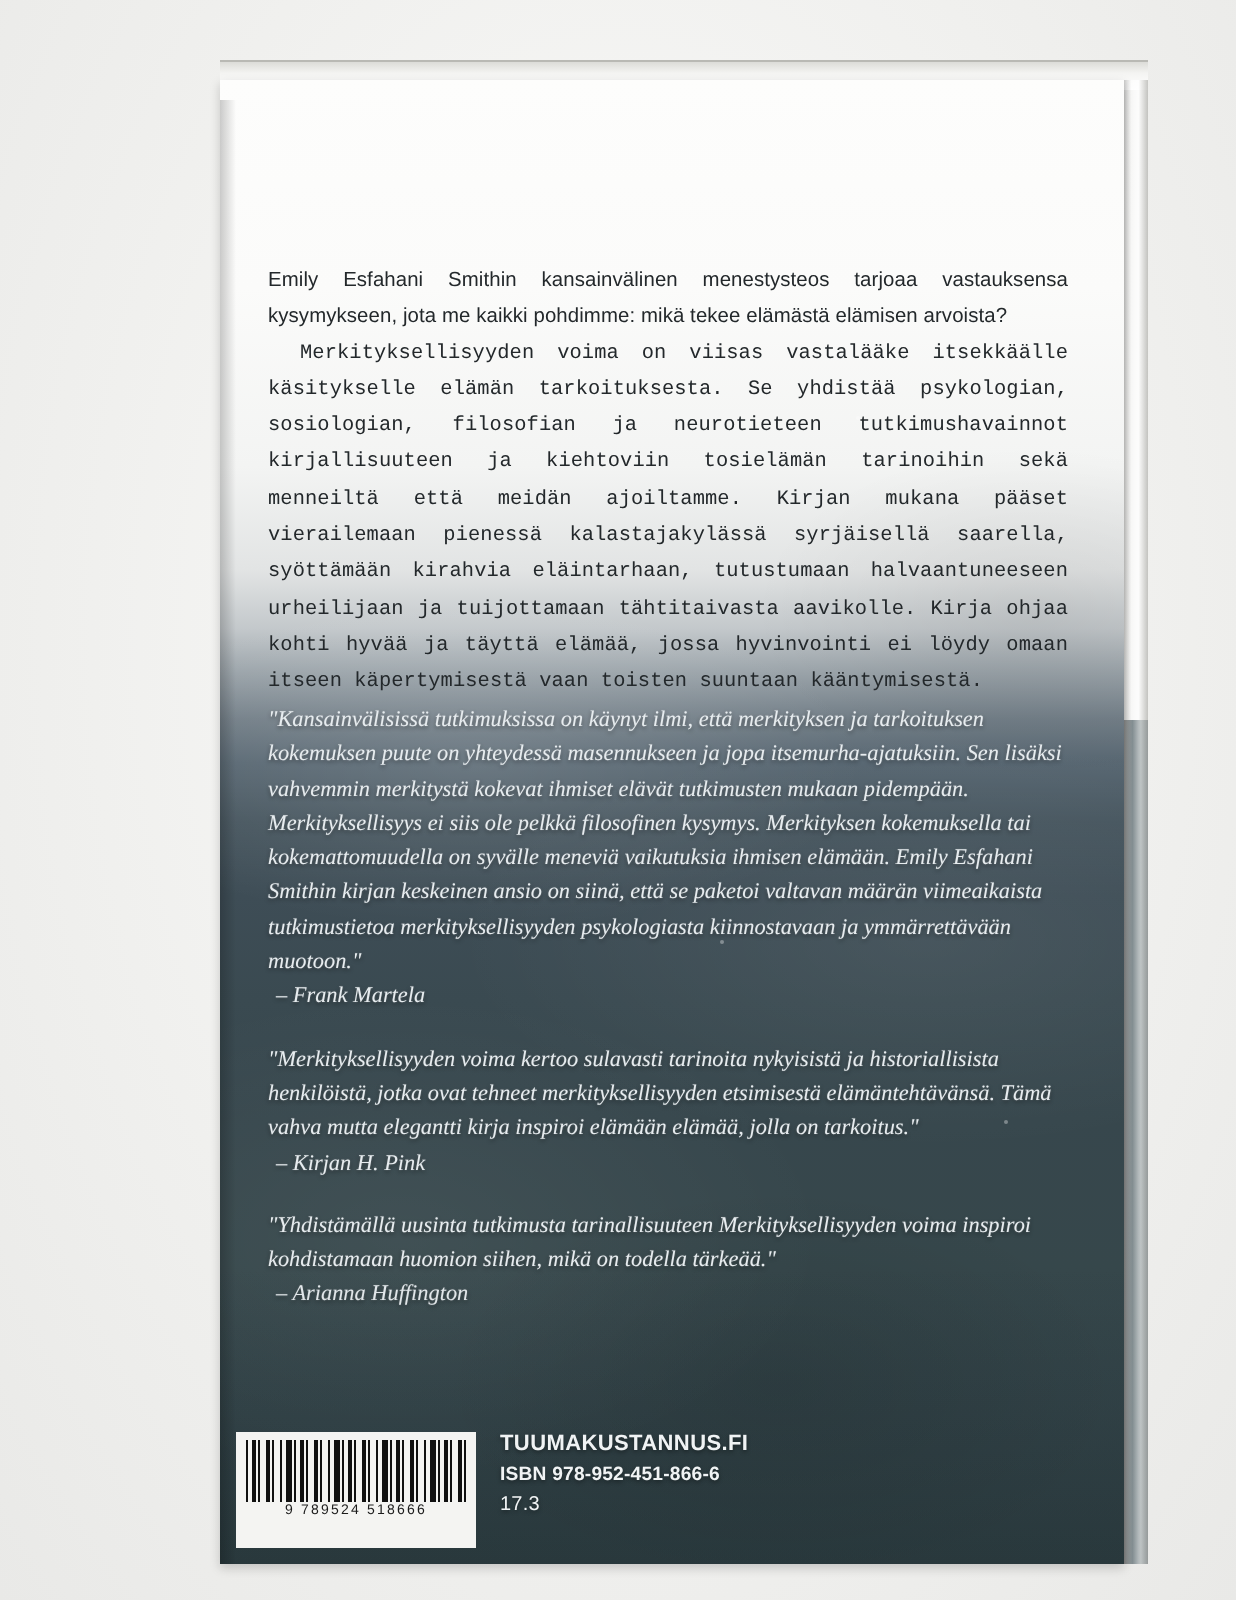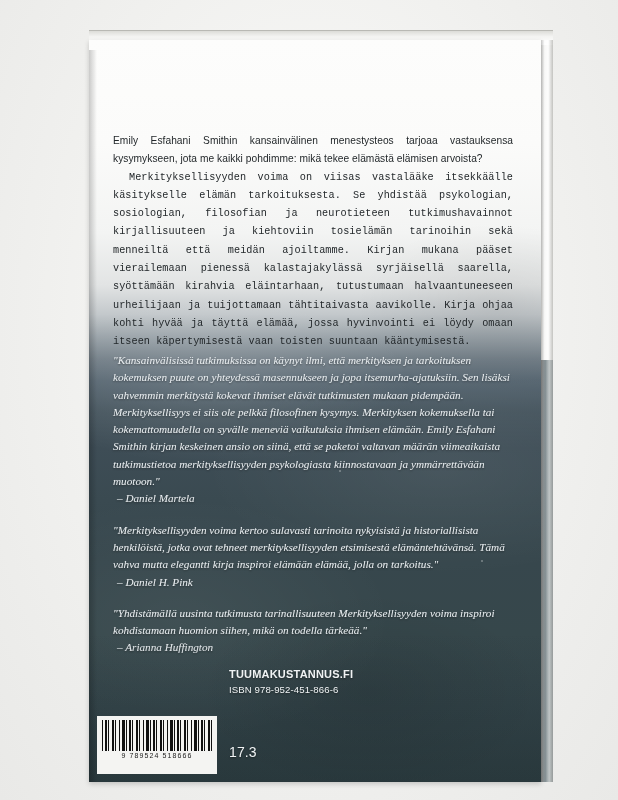--- a/index.html
+++ b/index.html
@@ -26,21 +26,21 @@
   .photo-bg {
     position: absolute;
     inset: 0;
     background:
       radial-gradient(ellipse at 50% 40%, #fbfbfa 0%, #f0f0ee 60%, #e9e9e7 100%);
   }
 
   
   .book {
     position: absolute;
-    left: 89px;
+    left: 110px;
     top: 30px;
     width: 464px;
     height: 548px;
   }
 
   
   .book-head-edge {
     position: absolute;
     left: 0px;
     top: 0px;
@@ -219,26 +219,26 @@
   .imprint-site {
     font-size: 11px;
     font-weight: bold;
     letter-spacing: 0.2px;
     line-height: 15px;
   }
   .imprint-isbn {
     font-size: 9.6px;
     letter-spacing: 0.1px;
     line-height: 15px;
+    font-weight: bold;
   }
   .imprint-code {
-    font-size: 14px;
+    font-size: 10px;
     letter-spacing: 0.1px;
     line-height: 15px;
-    margin-top: 48px;
   }
 
   
   .speck {
     position: absolute;
     background: rgba(255,255,255,0.35);
     border-radius: 50%;
     pointer-events: none;
   }
 </style>
@@ -261,25 +261,25 @@
       <span class="speck" style="left:392px; top:520px; width:2px; height:2px;"></span>
 
       <div class="blurb">
         <p>Emily Esfahani Smithin kansainvälinen menestysteos tarjoaa vastauksensa kysymykseen, jota me kaikki pohdimme: mikä tekee elämästä elämisen arvoista?</p>
         <p class="indent">Merkityksellisyyden voima on viisas vastalääke itsekkäälle käsitykselle elämän tarkoituksesta. Se yhdistää psykologian, sosiologian, filosofian ja neurotieteen tutkimushavainnot kirjallisuuteen ja kiehtoviin tosielämän tarinoihin sekä menneiltä että meidän ajoiltamme. Kirjan mukana pääset vierailemaan pienessä kalastajakylässä syrjäisellä saarella, syöttämään kirahvia eläintarhaan, tutustumaan halvaantuneeseen urheilijaan ja tuijottamaan tähtitaivasta aavikolle. Kirja ohjaa kohti hyvää ja täyttä elämää, jossa hyvinvointi ei löydy omaan itseen käpertymisestä vaan toisten suuntaan kääntymisestä.</p>
       </div>
 
       <div class="quotes">
         <div class="quote-block">
           <p class="quote-text">"Kansainvälisissä tutkimuksissa on käynyt ilmi, että merkityksen ja tarkoituksen kokemuksen puute on yhteydessä masennukseen ja jopa itsemurha-ajatuksiin. Sen lisäksi vahvemmin merkitystä kokevat ihmiset elävät tutkimusten mukaan pidempään. Merkityksellisyys ei siis ole pelkkä filosofinen kysymys. Merkityksen kokemuksella tai kokemattomuudella on syvälle meneviä vaikutuksia ihmisen elämään. Emily Esfahani Smithin kirjan keskeinen ansio on siinä, että se paketoi valtavan määrän viimeaikaista tutkimustietoa merkityksellisyyden psykologiasta kiinnostavaan ja ymmärrettävään muotoon."</p>
-          <p class="quote-attrib">– Daniel Martela</p>
+          <p class="quote-attrib">– Frank Martela</p>
         </div>
         <div class="quote-block">
           <p class="quote-text">"Merkityksellisyyden voima kertoo sulavasti tarinoita nykyisistä ja historiallisista henkilöistä, jotka ovat tehneet merkityksellisyyden etsimisestä elämäntehtävänsä. Tämä vahva mutta elegantti kirja inspiroi elämään elämää, jolla on tarkoitus."</p>
-          <p class="quote-attrib">– Daniel H. Pink</p>
+          <p class="quote-attrib">– Kirjan H. Pink</p>
         </div>
         <div class="quote-block">
           <p class="quote-text">"Yhdistämällä uusinta tutkimusta tarinallisuuteen Merkityksellisyyden voima inspiroi kohdistamaan huomion siihen, mikä on todella tärkeää."</p>
           <p class="quote-attrib">– Arianna Huffington</p>
         </div>
       </div>
 
       <div class="cover-vignette"></div>
 
       <div class="barcode-card">

